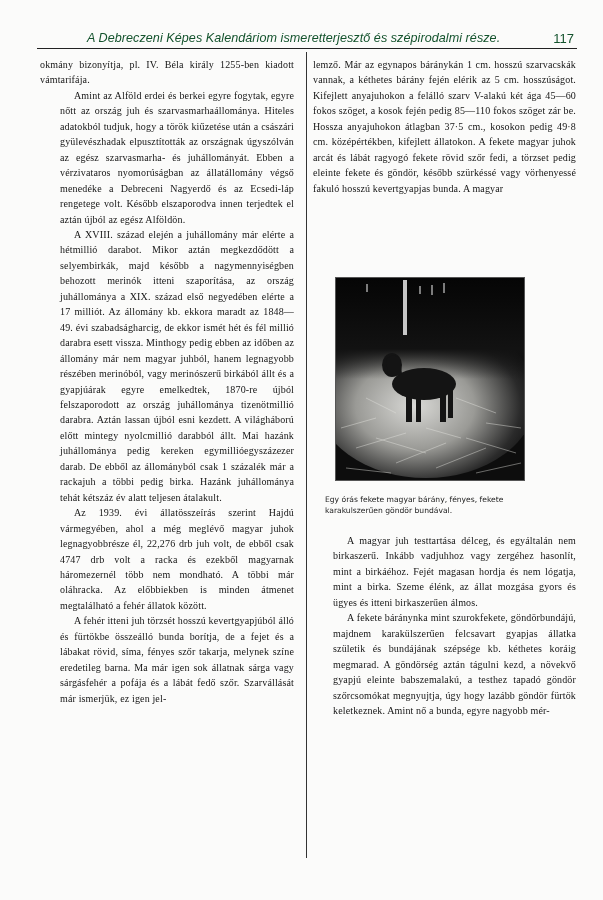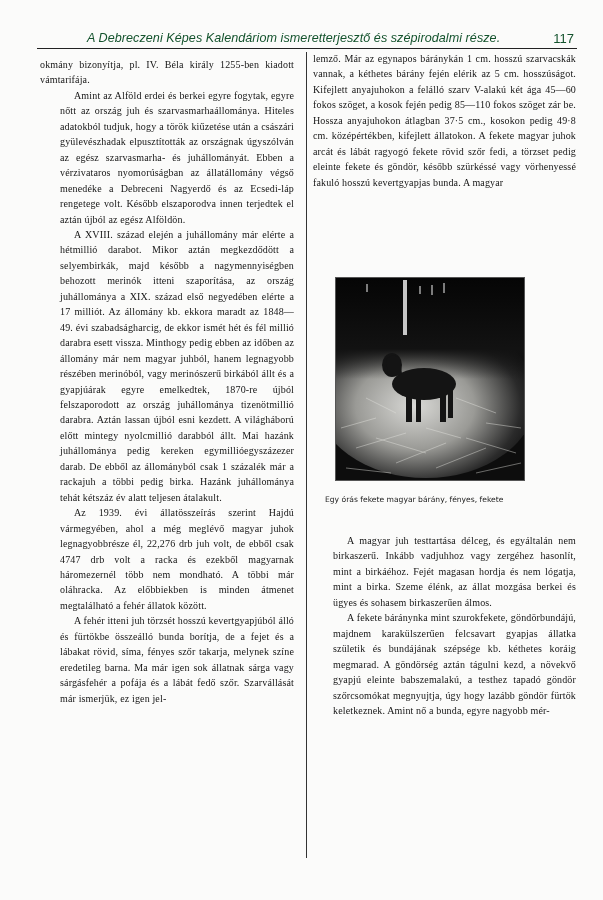--- a/index.html
+++ b/index.html
@@ -24,21 +24,21 @@
   .col-divider {
     position: absolute; left: 306px; top: 52px; width: 0; height: 806px;
     border-left: 1.2px solid #333;
   }
   .col {
     position: absolute; font-family: "Liberation Serif", serif;
     font-size: 10px; line-height: 15.45px; text-align: justify;
     letter-spacing: 0.15px;
   }
   .col-left { left: 40px; top: 57px; width: 254px; }
-  .col-right-top { left: 313px; top: 51px; width: 263px; }
+  .col-right-top { left: 313px; top: 57px; width: 263px; }
   .col-right-bottom { left: 313px; top: 533px; width: 263px; }
   .col p { margin: 0; text-indent: 0; }
   .col p.indent { text-indent: 14px; margin-left: 20px; }
   .figure {
     position: absolute; left: 335px; top: 277px; width: 188px; height: 202px;
     background: #0d0d0d; border: 1px solid #555; overflow: hidden;
   }
   .figure svg { display: block; }
   .caption {
     position: absolute; left: 325px; top: 494px; width: 240px;
@@ -114,20 +114,21 @@
         <rect x="70" y="112" width="6" height="32"></rect>
         <rect x="80" y="114" width="5" height="30"></rect>
         <rect x="104" y="110" width="6" height="34"></rect>
         <rect x="112" y="108" width="5" height="32"></rect>
       </g>
     </svg>
   </div>
 
   <div class="caption">
     <div>Egy órás fekete magyar bárány, fényes, fekete</div>
+    <div>karakulszerűen göndör bundával.</div>
   </div>
 
   <div class="col col-right-bottom">
-    <p class="indent">A magyar juh testtartása délceg, és egyáltalán nem birkaszerű. Inkább vadjuhhoz vagy zergéhez hasonlít, mint a birkáéhoz. Fejét magasan hordja és nem lógatja, mint a birka. Szeme élénk, az állat mozgása berkei és ügyes és sohasem birkaszerűen álmos.</p>
+    <p class="indent">A magyar juh testtartása délceg, és egyáltalán nem birkaszerű. Inkább vadjuhhoz vagy zergéhez hasonlít, mint a birkáéhoz. Fejét magasan hordja és nem lógatja, mint a birka. Szeme élénk, az állat mozgása gyors és ügyes és itteni birkaszerűen álmos.</p>
     <p class="indent">A fekete báránynka mint szurokfekete, göndörbundájú, majdnem karakülszerűen felcsavart gyapjas állatka születik és bundájának szépsége kb. kéthetes koráig megmarad. A göndörség aztán tágulni kezd, a növekvő gyapjú eleinte babszemalakú, a testhez tapadó göndör szőrcsomókat megnyujtja, úgy hogy lazább göndör fürtök keletkeznek. Amint nő a bunda, egyre nagyobb mér-</p>
   </div>
 
 </div>
 
 </body></html>

